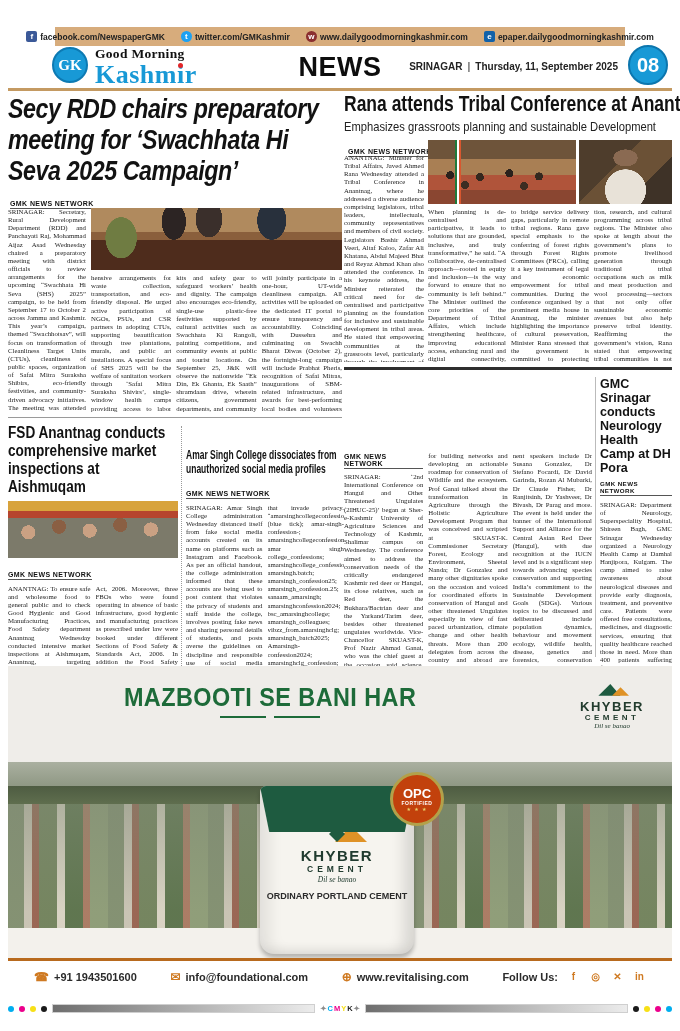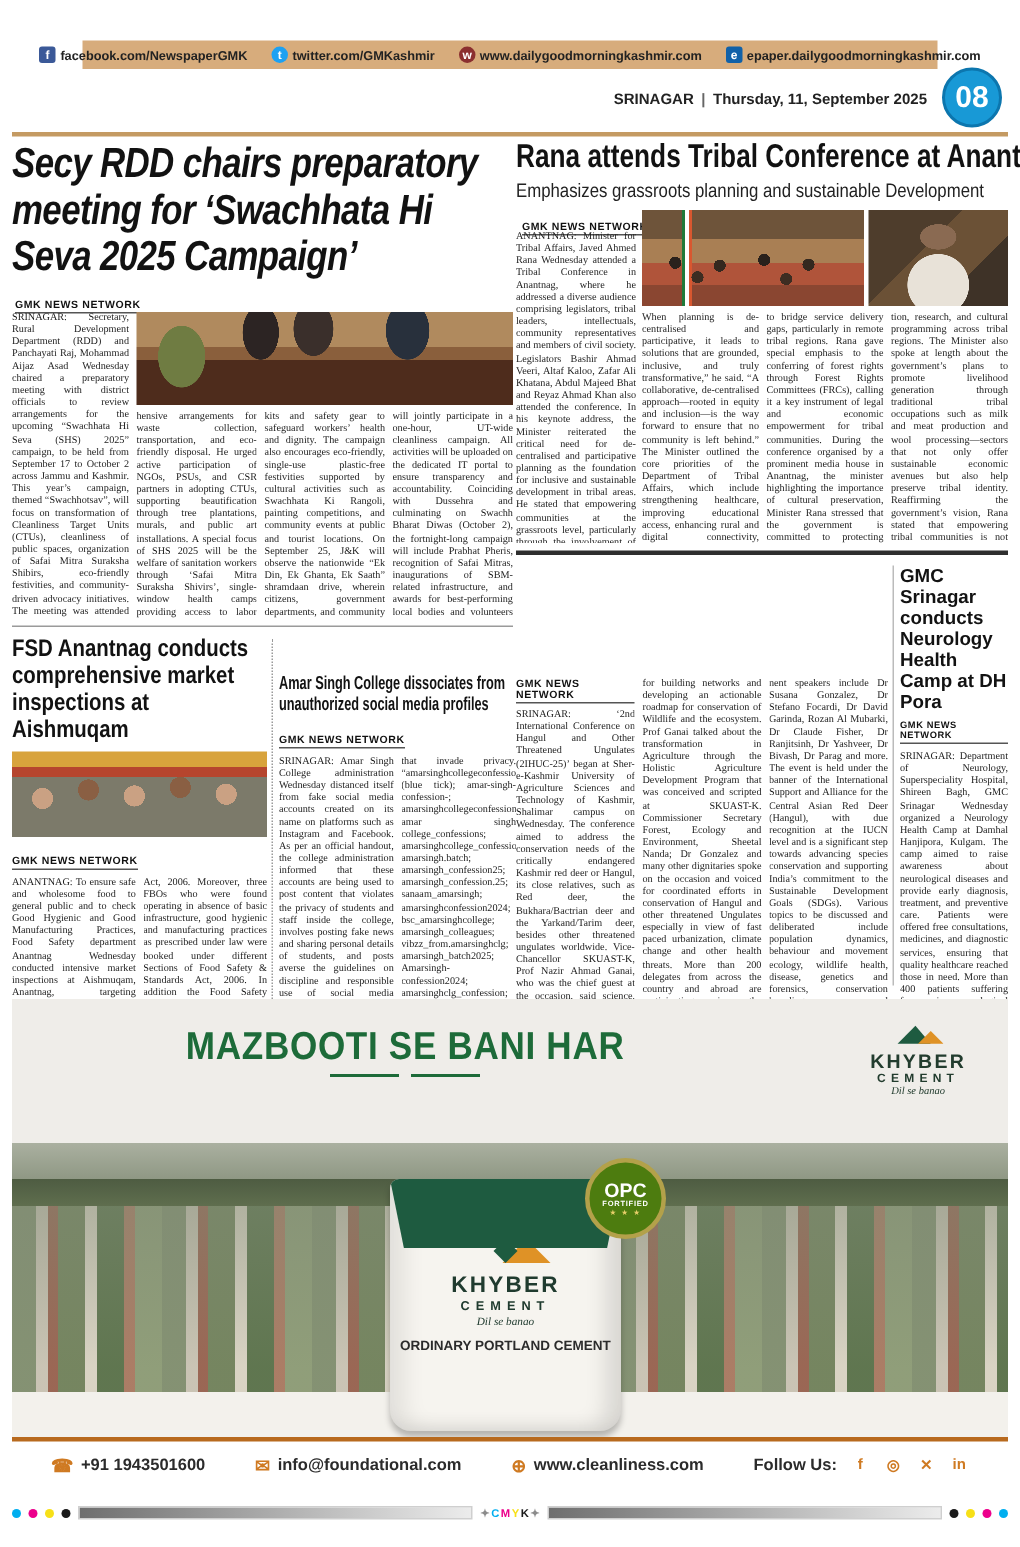--- a/index.html
+++ b/index.html
@@ -94,21 +94,21 @@
   .ad-logo .k3{font-size:7px;font-style:italic;font-family:"Liberation Serif",serif;}
   .pano{position:absolute;left:0;top:96px;width:664px;height:176px;
     background:
      linear-gradient(to bottom, rgba(130,140,120,.65), rgba(235,232,225,.05) 85%),
      repeating-linear-gradient(90deg,#7f8d6d 0 16px,#c8c2b2 16px 24px,#96604d 24px 31px,
         #6f8059 31px 49px,#d8d2c2 49px 57px,#587048 57px 75px,#a8775f 75px 82px,#8b9a74 82px 100px);}
   .pano-haze{position:absolute;left:0;top:0;width:100%;height:26px;background:linear-gradient(#aab0a0,#8d9682);}
   .pano-trees{position:absolute;left:0;top:24px;width:100%;height:18px;background:linear-gradient(#4e5c42,#5f6e4e);}
   .brush{position:absolute;left:0;top:262px;width:664px;height:30px;background:#f3f1ec;}
   .opc{position:absolute;left:382px;top:106px;width:54px;height:54px;border-radius:50%;
-       background:#4d7c0f;border:3px solid #b3a14a;box-sizing:border-box;color:#fff;
+       background:#c2410c;border:3px solid #b3a14a;box-sizing:border-box;color:#fff;
        display:flex;flex-direction:column;align-items:center;justify-content:center;line-height:1;}
   .opc .o1{font-size:13px;font-weight:800;}
   .opc .o2{font-size:5px;font-weight:bold;letter-spacing:.5px;margin-top:1px;}
   .opc .o3{font-size:5px;color:#e8cf6a;margin-top:1px;letter-spacing:1px;}
   .bag{position:absolute;left:252px;top:120px;width:154px;height:168px;background:#f6f4ef;
        border-radius:6px 6px 14px 14px;box-shadow:0 4px 4px rgba(0,0,0,.25), inset -10px 0 14px rgba(0,0,0,.12), inset 10px 0 14px rgba(0,0,0,.08);
        text-align:center;overflow:hidden;}
   .bag-top{height:46px;background:#1e5b40;clip-path:polygon(0 0,100% 0,94% 100%,6% 100%);}
   .bag-logo{margin-top:-16px;}
   .bag .b1{font-size:15px;font-weight:800;color:#203b2f;letter-spacing:1.5px;margin-top:1px;}
@@ -149,20 +149,31 @@
     <span class="item">
       <span class="sq gl">w</span>
       <span>www.dailygoodmorningkashmir.com</span>
     </span>
     <span class="item">
       <span class="sq ep">e</span>
       <span>epaper.dailygoodmorningkashmir.com</span>
     </span>
   </div>
 
+  <div class="brand">
+    <span class="gk-circle">GK</span>
+    <span class="brand-text">
+      <div class="brand-top">Good Morning</div>
+      <div class="brand-main">
+        <span>Kashmir</span>
+        <span class="red-dot"></span>
+      </div>
+    </span>
+  </div>
+  <div class="news-title">NEWS</div>
   <div class="dateline">
     <span>SRINAGAR</span><span class="sep">|</span><span>Thursday, 11, September 2025</span>
   </div>
   <div class="pageno">08</div>
   <div class="head-rule"></div>
 
   <div class="abs" style="left:8px;top:93px;width:334px;font-style:italic;">
     <h1 class="h-secy cond">Secy RDD chairs preparatory meeting for ‘Swachhata Hi Seva 2025 Campaign’</h1>
   </div>
   <div class="abs" style="left:10px;top:192px;">
@@ -288,21 +299,21 @@
       <span class="c-item">
         <span class="oic">☎</span>
         <span>+91 1943501600</span>
       </span>
       <span class="c-item">
         <span class="oic">✉</span>
         <span>info@foundational.com</span>
       </span>
       <span class="c-item">
         <span class="oic">⊕</span>
-        <span>www.cleanliness.com</span>
+        <span>www.revitalising.com</span>
       </span>
       <span class="c-item">
         <span>Follow Us:</span>
         <span class="soc">f</span>
         <span class="soc">◎</span>
         <span class="soc">✕</span>
         <span class="soc">in</span>
       </span>
     </div>
   </div>

